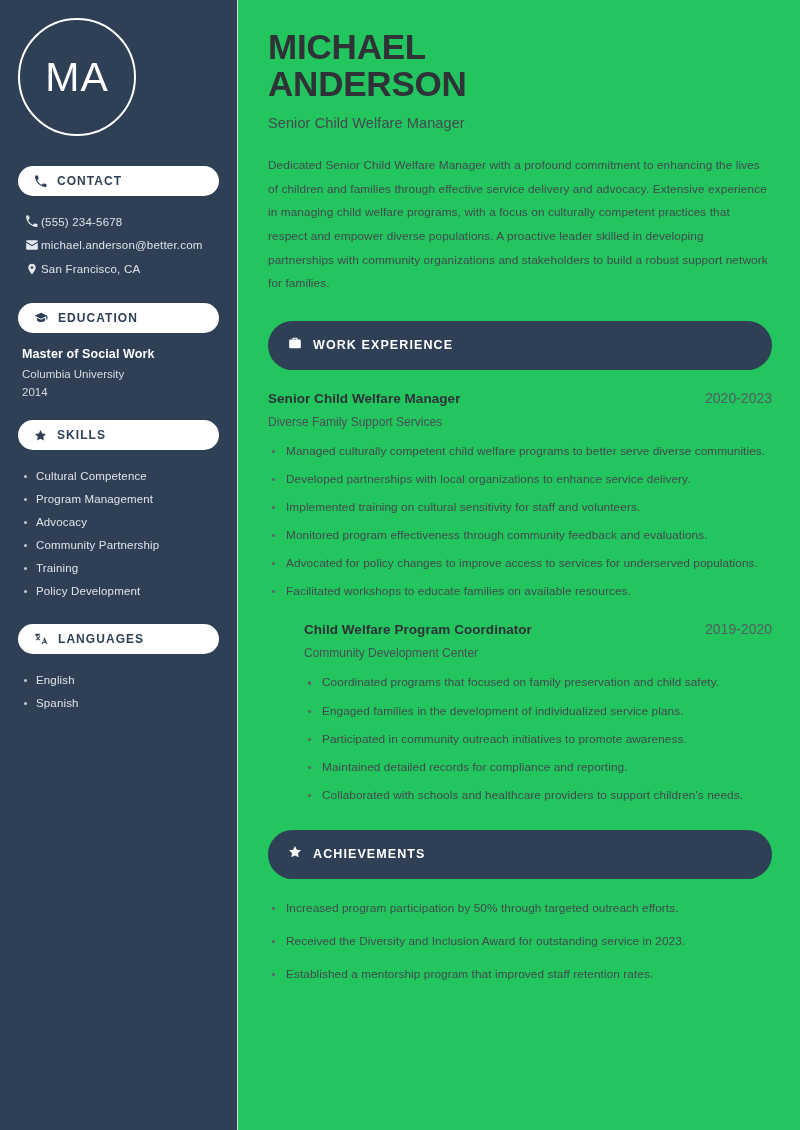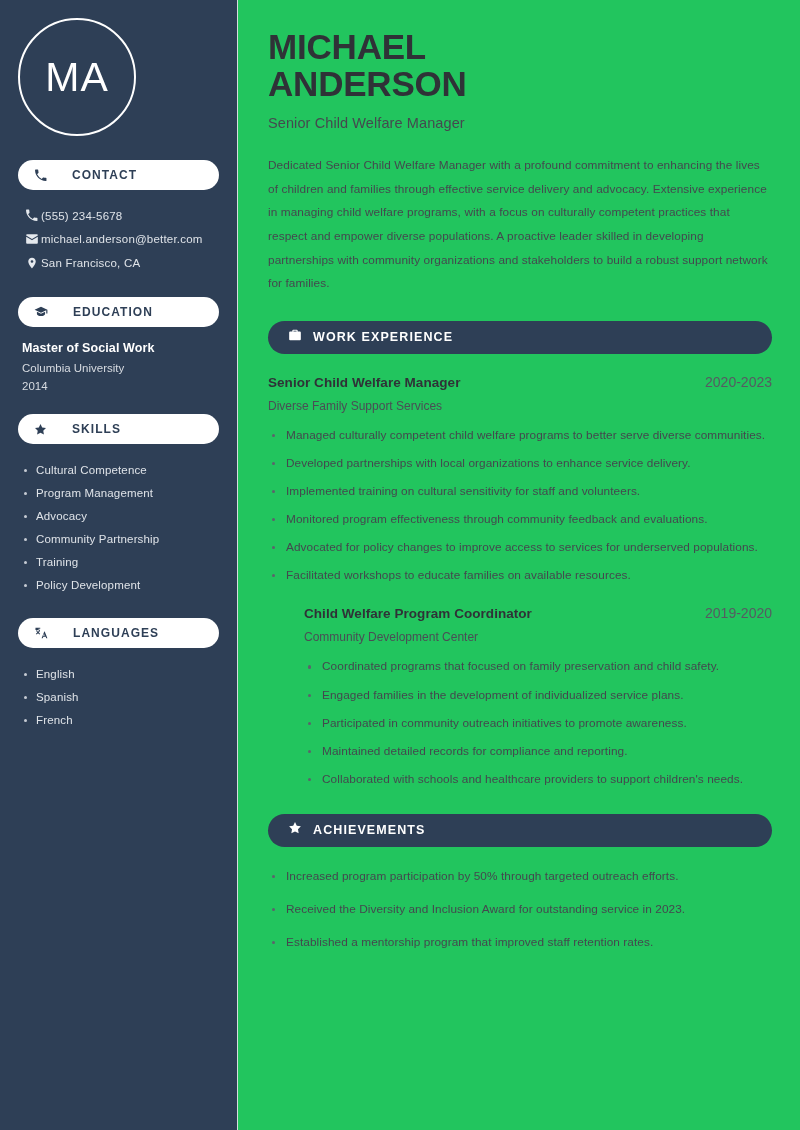--- a/index.html
+++ b/index.html
@@ -55,22 +55,23 @@
     letter-spacing: 1px;
     line-height: 1;
   }
 
   .side-pill {
     background: #ffffff;
     border-radius: 999px;
     height: 30px;
     display: flex;
     align-items: center;
-    gap: 25px;
+    gap: 10px;
     padding: 0 16px;
+    margin-top: 6px;
     margin-bottom: 14px;
   }
   .side-pill .pill-label {
     color: #2e3f56;
     font-size: 12px;
     font-weight: bold;
     letter-spacing: 1.05px;
   }
   .side-pill svg { display: block; }
 
@@ -157,21 +158,21 @@
     font-size: 11.8px;
     line-height: 2.0;
     color: #44484e;
     letter-spacing: .1px;
     max-width: 505px;
   }
 
   .section-pill {
     background: #2e3f56;
     border-radius: 999px;
-    height: 33px;
+    height: 49px;
     display: flex;
     align-items: center;
     gap: 11px;
     padding: 0 20px;
     margin-top: 25px;
     margin-bottom: 20px;
   }
   .section-pill .pill-label {
     color: #ffffff;
     font-size: 12.5px;
@@ -316,21 +317,20 @@
           <path d="M2.5 3h8.2v1.8H7.8v1.5h2.6c-.2 2.1-1 3.8-2.2 5.1.7.6 1.5 1.1 2.4 1.5l-.7 1.7c-1.1-.5-2.1-1.2-3-2-.9.8-1.9 1.5-3 2L3.2 13c.9-.4 1.7-.9 2.4-1.5C4.6 10.3 3.9 8.9 3.6 7.3h1.8c.3 1.1.8 2 1.5 2.8.8-.9 1.3-2 1.5-3.3H2.5V3z"></path>
           <path d="M15.6 9.5h2.8L23 21h-2l-1-2.6h-4l-1 2.6h-2l4.6-11.5zm.1 7.2h2.6L17 13.2l-1.3 3.5z"></path>
         </svg>
       </span>
       <span class="pill-label">LANGUAGES</span>
     </div>
 
     <ul class="side-list">
       <li>English</li>
       <li>Spanish</li>
-      <li>French</li>
     </ul>
 
   </aside>
 
   <main class="main">
 
     <h1 class="name">
       <span>MICHAEL</span><br>
       <span>ANDERSON</span>
     </h1>

